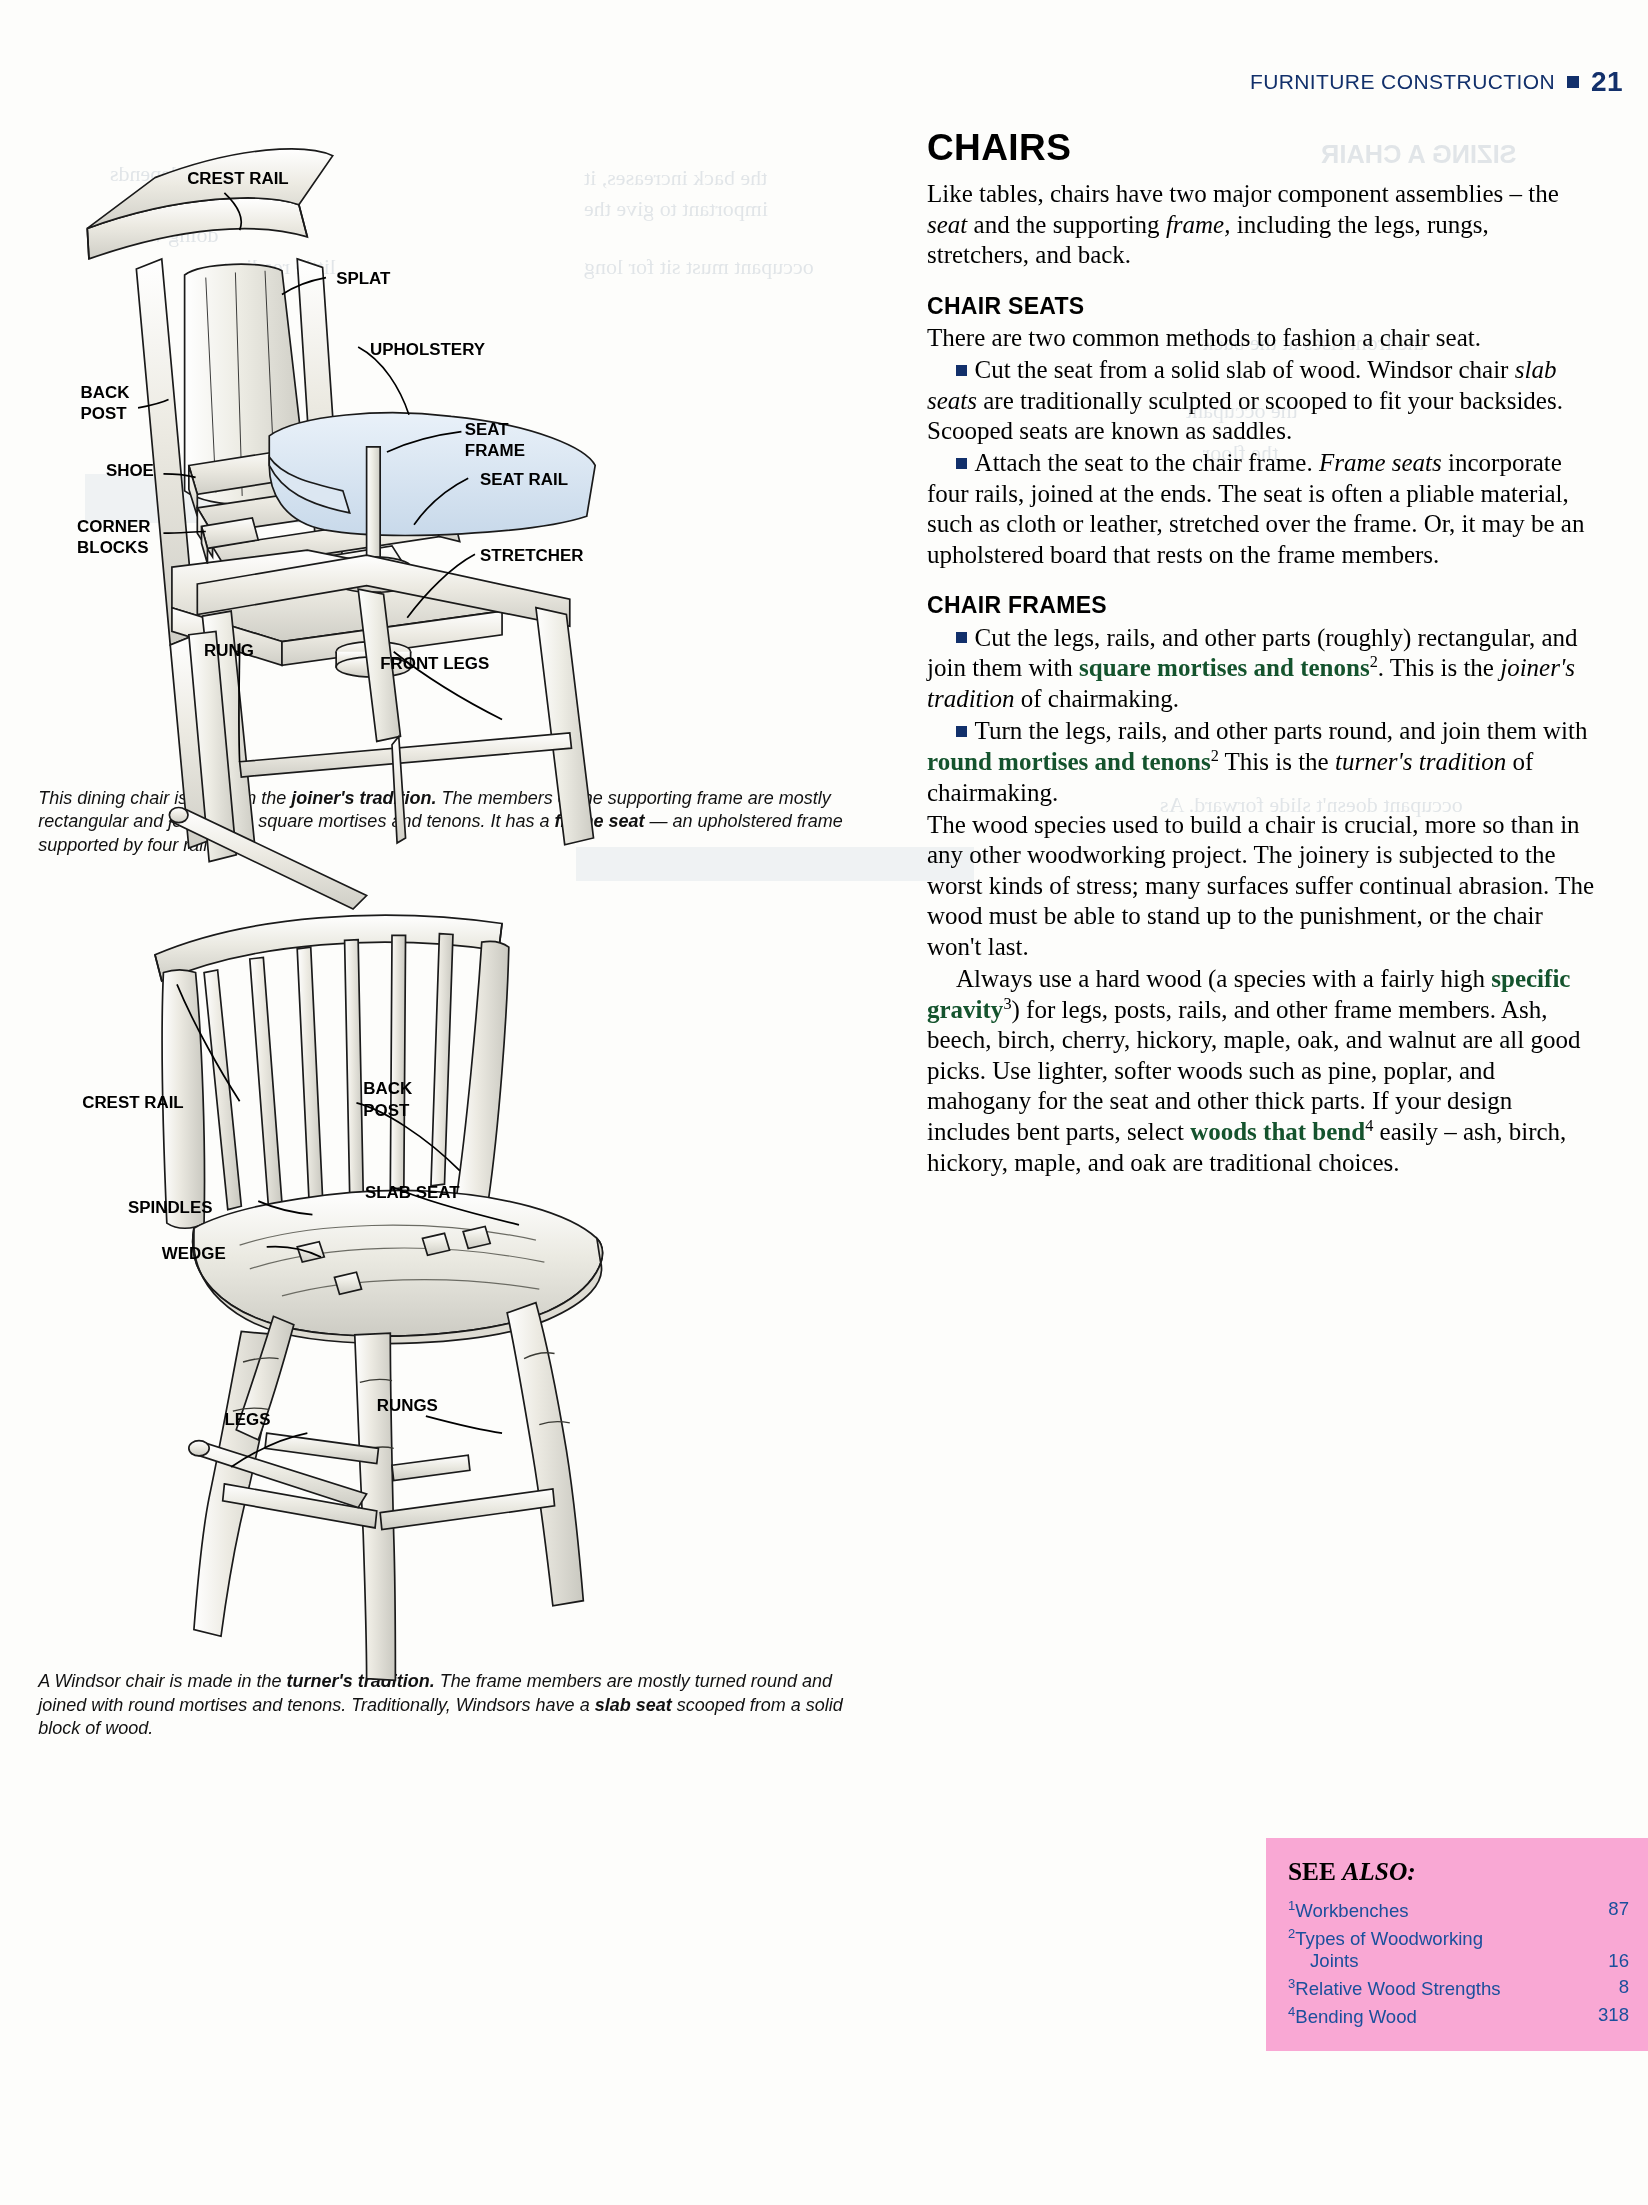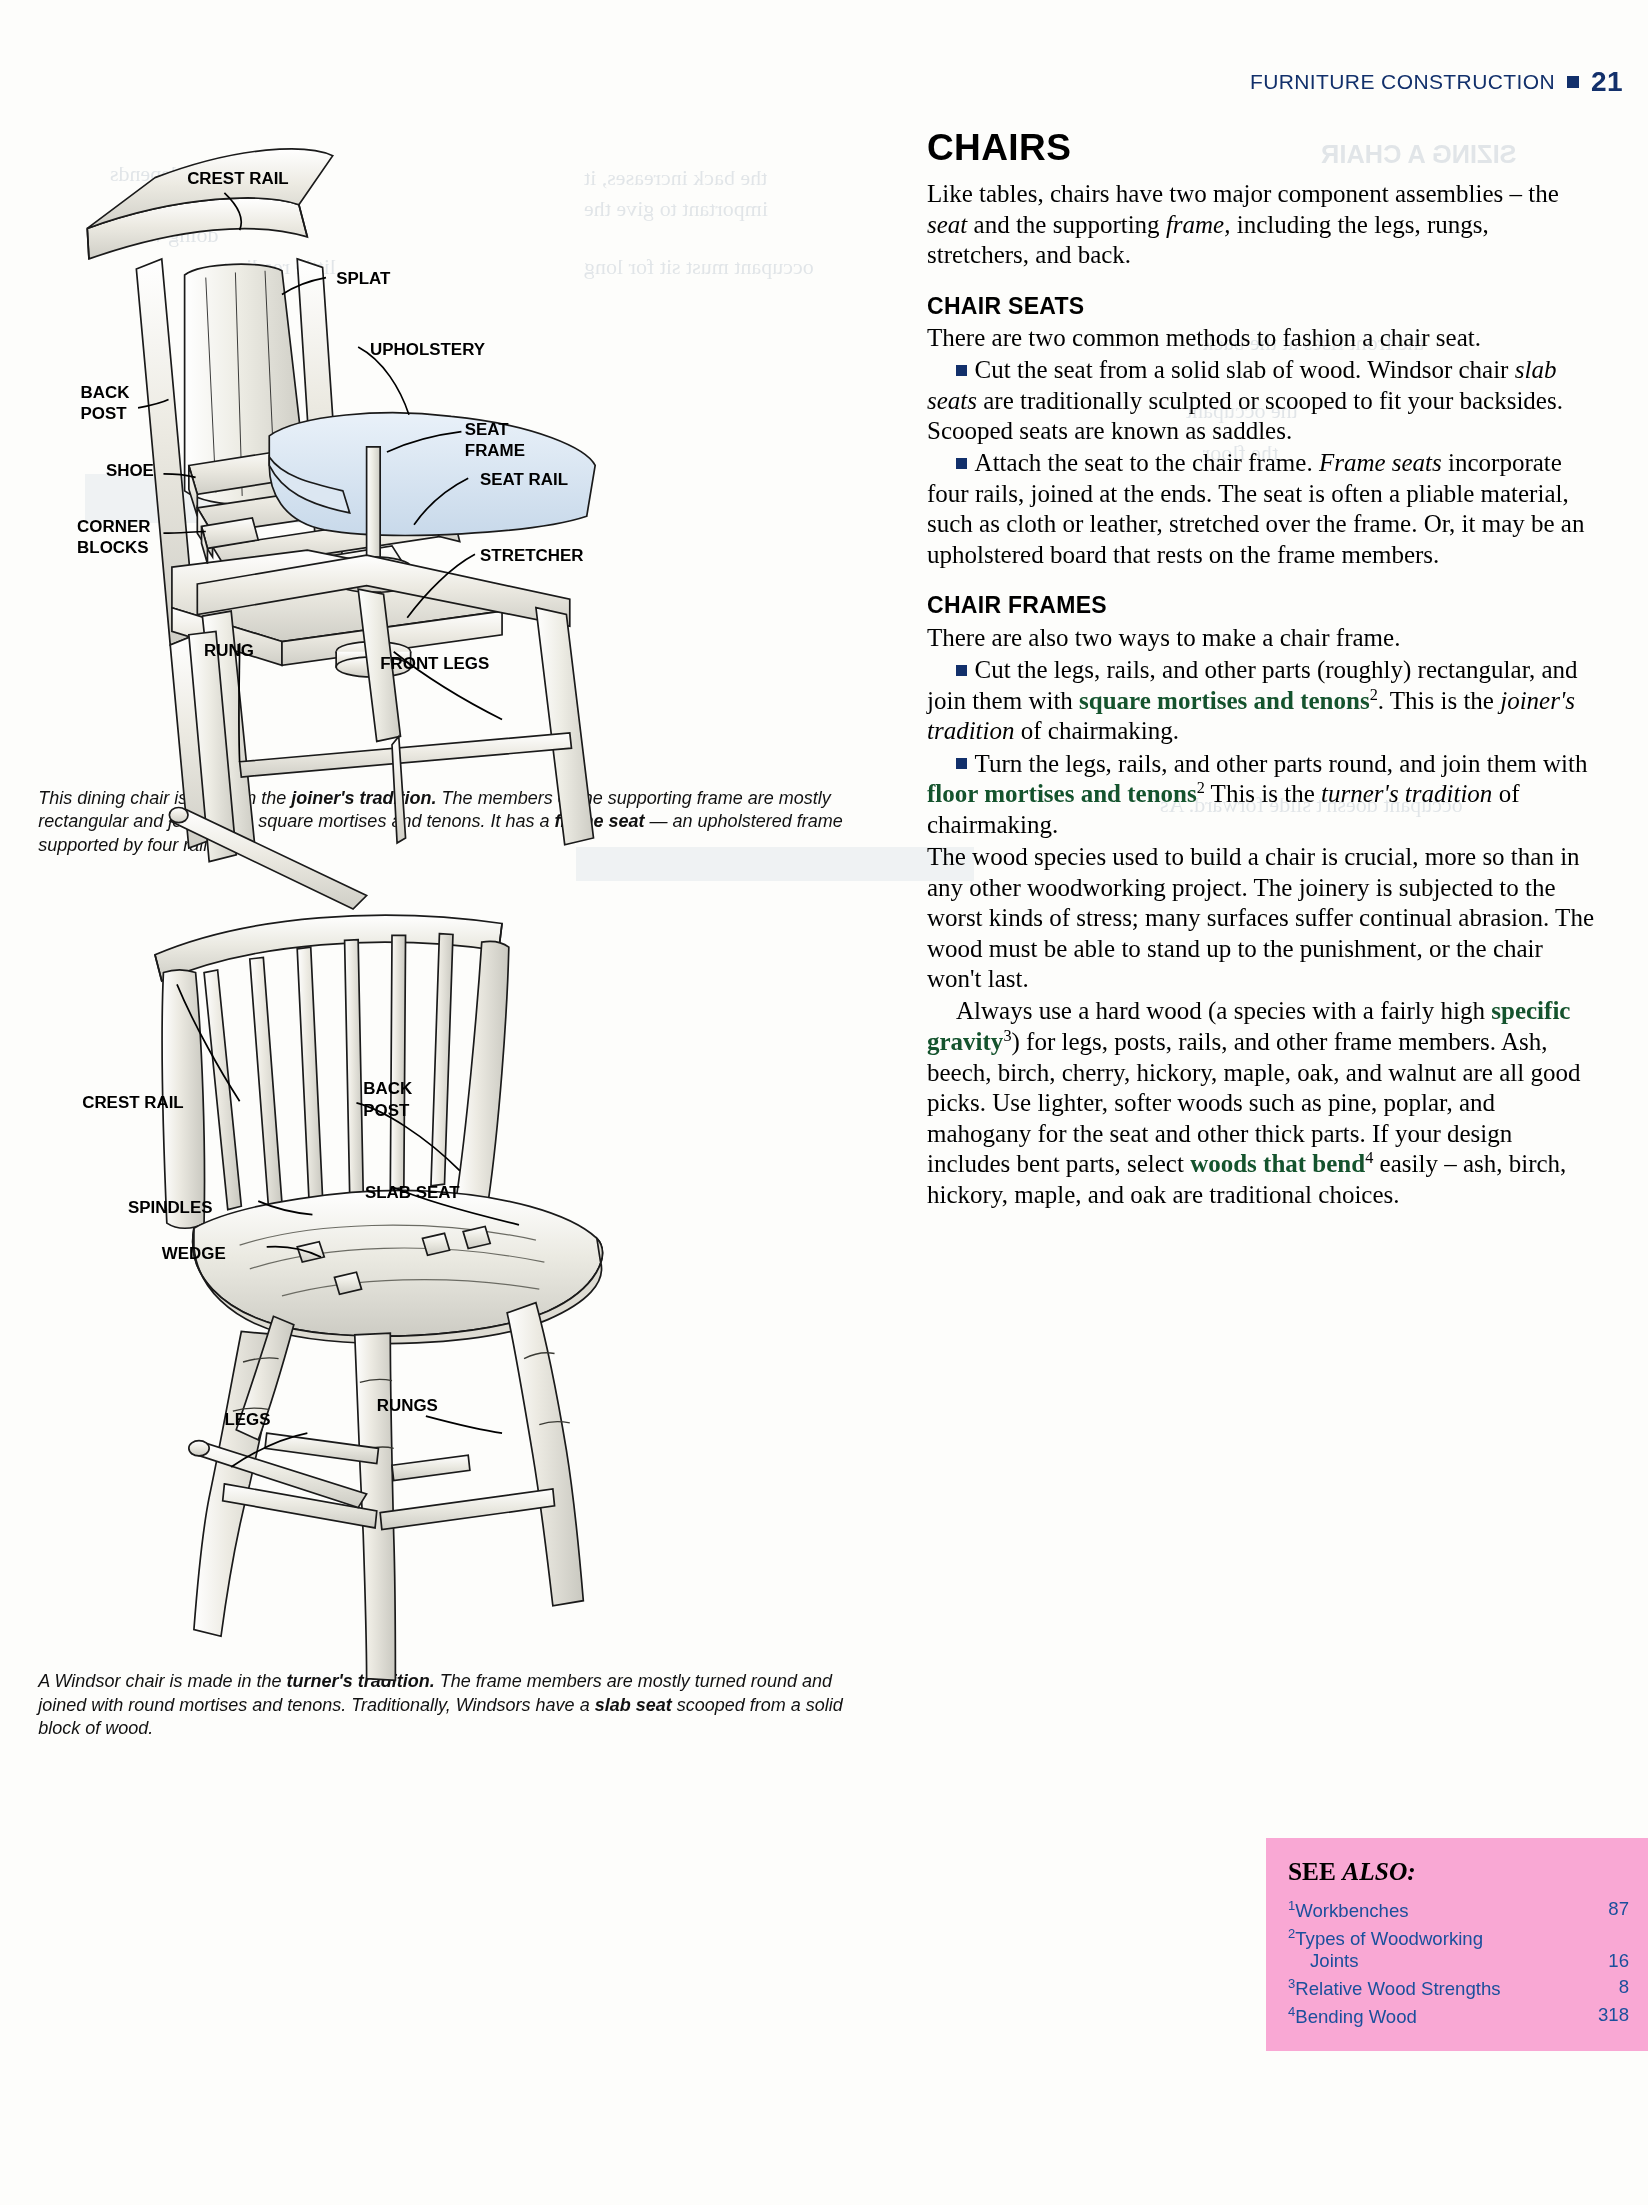--- a/index.html
+++ b/index.html
@@ -420,23 +420,22 @@
     <h1 class="chairs">CHAIRS</h1>
 
     <p class="body">Like tables, chairs have two major component assemblies – the <i>seat</i> and the supporting <i>frame,</i> including the legs, rungs, stretchers, and back.</p>
 
     <h2 class="sub">CHAIR SEATS</h2>
     <p class="body">There are two common methods to fashion a chair seat.</p>
     <p class="body indent"><span class="bull"></span>Cut the seat from a solid slab of wood. Windsor chair <i>slab seats</i> are traditionally sculpted or scooped to fit your backsides. Scooped seats are known as saddles.</p>
     <p class="body indent"><span class="bull"></span>Attach the seat to the chair frame. <i>Frame seats</i> incorporate four rails, joined at the ends. The seat is often a pliable material, such as cloth or leather, stretched over the frame. Or, it may be an upholstered board that rests on the frame members.</p>
 
     <h2 class="sub">CHAIR FRAMES</h2>
-    <p class="body">There are also two ways to make a chair frame.</p>
     <p class="body indent"><span class="bull"></span>Cut the legs, rails, and other parts (roughly) rectangular, and join them with <span class="blue">square mortises and tenons</span><sup>2</sup>. This is the <i>joiner's tradition</i> of chairmaking.</p>
-    <p class="body indent"><span class="bull"></span>Turn the legs, rails, and other parts round, and join them with <span class="blue">floor mortises and tenons</span><sup>2</sup> This is the <i>turner's tradition</i> of chairmaking.</p>
+    <p class="body indent"><span class="bull"></span>Turn the legs, rails, and other parts round, and join them with <span class="blue">round mortises and tenons</span><sup>2</sup> This is the <i>turner's tradition</i> of chairmaking.</p>
 
     <p class="body">The wood species used to build a chair is crucial, more so than in any other woodworking project. The joinery is subjected to the worst kinds of stress; many surfaces suffer continual abrasion. The wood must be able to stand up to the punishment, or the chair won't last.</p>
     <p class="body indent">Always use a hard wood (a species with a fairly high <span class="blue">specific gravity</span><sup>3</sup>) for legs, posts, rails, and other frame members. Ash, beech, birch, cherry, hickory, maple, oak, and walnut are all good picks. Use lighter, softer woods such as pine, poplar, and mahogany for the seat and other thick parts. If your design includes bent parts, select <span class="blue">woods that bend</span><sup>4</sup> easily – ash, birch, hickory, maple, and oak are traditional choices.</p>
   </div>
 
   <div class="see-also">
     <div class="title"><span>SEE </span><i>ALSO:</i></div>
 
     <div class="row">
       <span class="lbl"><sup>1</sup><span>Workbenches</span></span>

